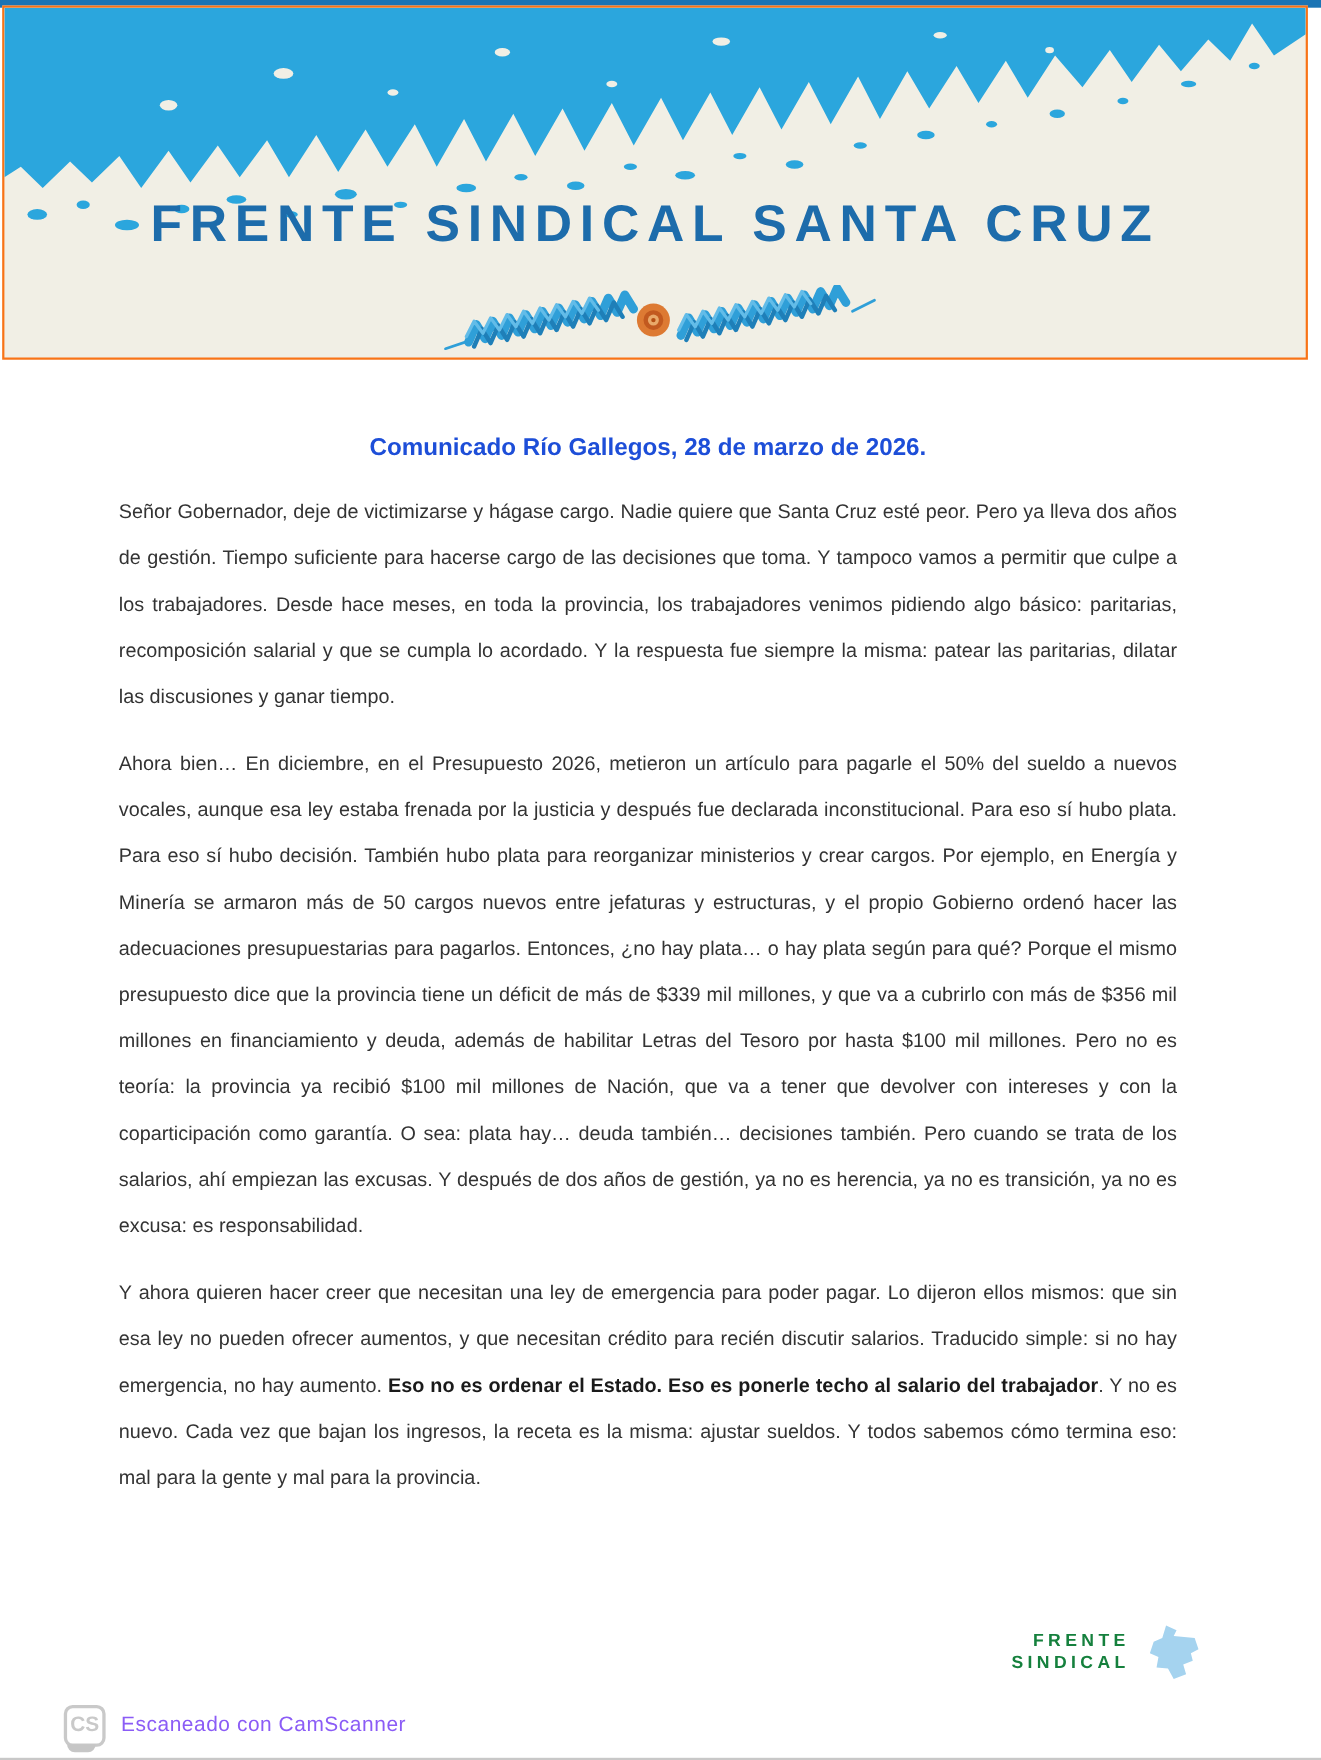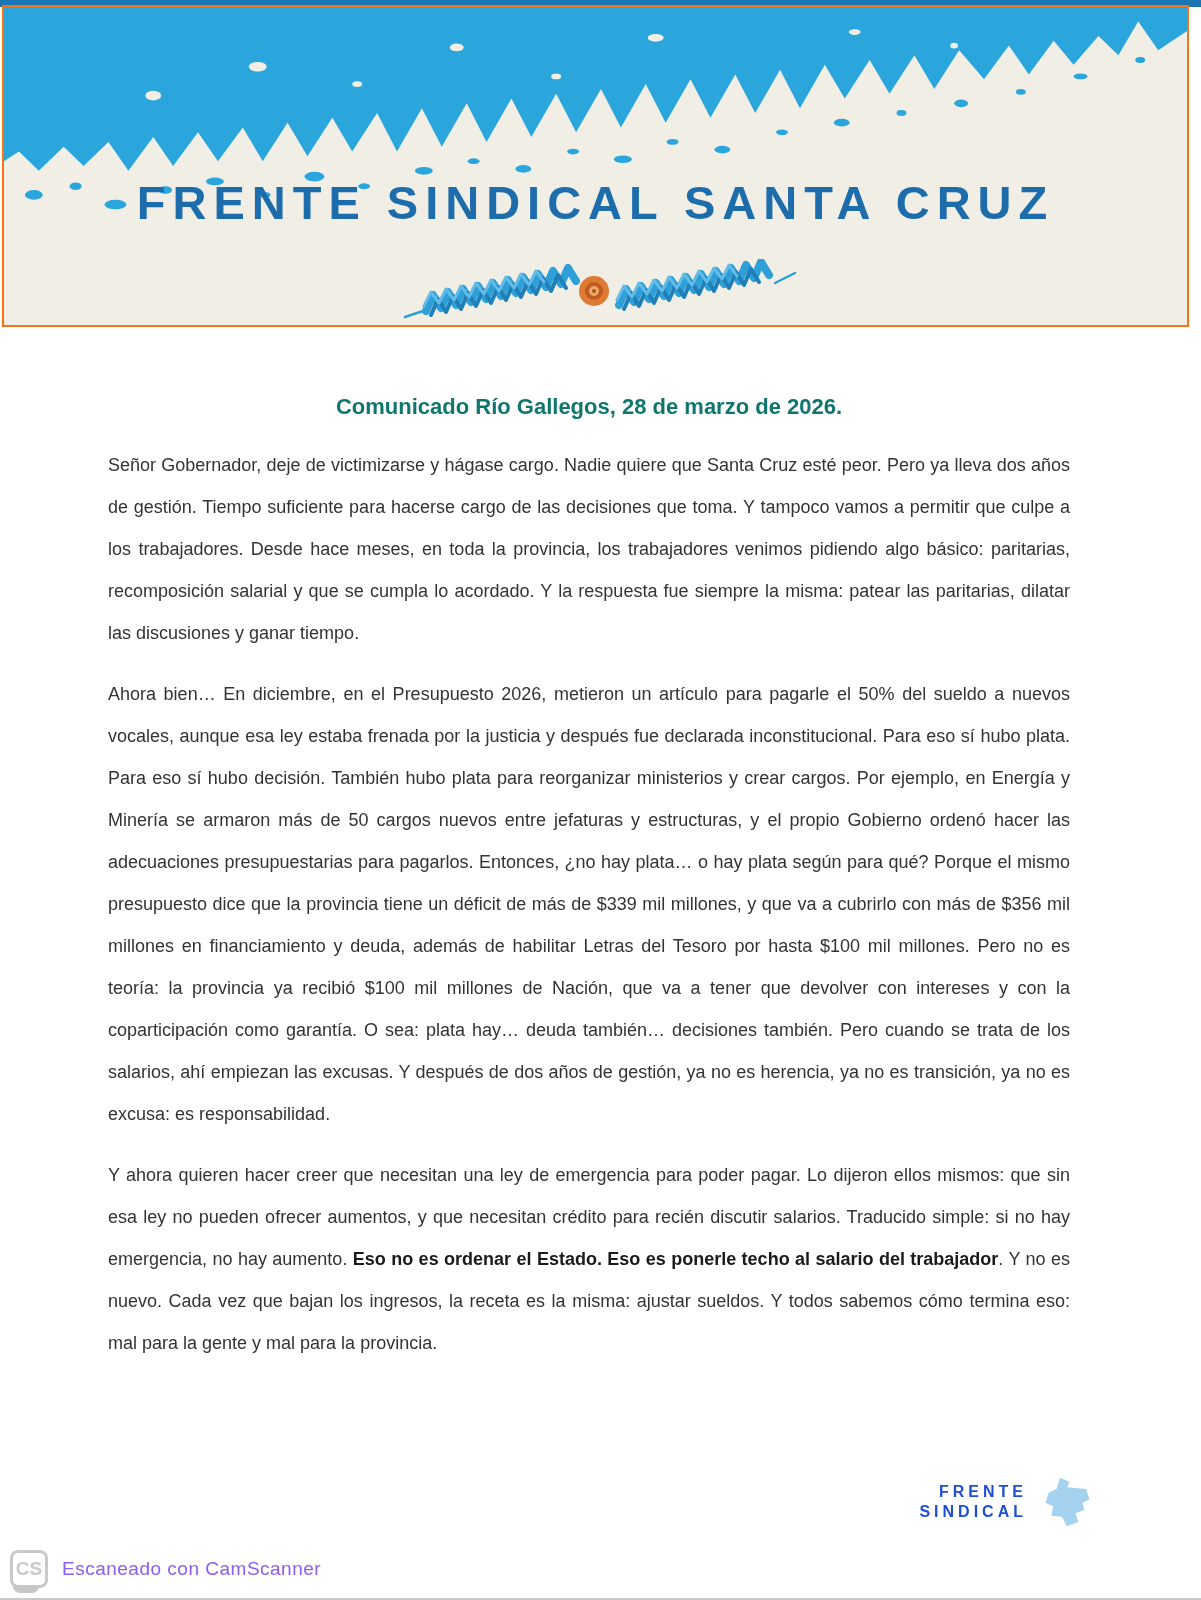--- a/index.html
+++ b/index.html
@@ -29,49 +29,49 @@
     width:410px; height:64px;
   }
 
   
   .doc-body {
     position:absolute; left:108px; top:394px; width:962px;
     color:#333333;
   }
   .doc-title {
     text-align:center; font-weight:bold; font-size:22px;
-    margin:0 0 24px 0; color:#0f766e;
+    margin:0 0 24px 0; color:#1d4ed8;
   }
   .doc-body p {
     font-size:18px; line-height:42px; text-align:justify;
     margin:0 0 19px 0;
   }
   .bold { font-weight:bold; color:#1a1a1a; }
 
   
   .footer-logo {
     position:absolute; right:108px; bottom:72px;
     display:flex; align-items:center; gap:14px;
   }
   .footer-logo-text {
-    text-align:right; color:#1d4ed8; font-weight:bold;
+    text-align:right; color:#15803d; font-weight:bold;
     font-size:16px; letter-spacing:4px; line-height:20px;
   }
   .footer-map { width:52px; height:52px; display:block; }
 
   
   .camscanner {
     position:absolute; left:10px; bottom:12px;
     display:flex; align-items:center; gap:14px;
   }
   .cs-badge {
     position:relative; width:32px; height:32px;
     border:3px solid #c9c9c9; border-radius:8px; background:#ffffff;
     color:#c9c9c9; font-weight:bold; font-size:19px;
-    display:flex; align-items:center; justify-content:center;
+    display:flex; align-items:center; justify-content:center;margin-left:48px;
   }
   .cs-badge::after {
     content:""; position:absolute; left:0px; right:6px; bottom:-8px; height:7px;
     background:#c6c6c6; border-radius:0 0 7px 7px;
   }
   .cs-text { color:#8b5cf6; font-size:19px; letter-spacing:0.5px; }
 
   .bottom-line {
     position:absolute; bottom:0; left:0; width:100%; height:2px;
     background:#9b9b9b; opacity:0.55;

